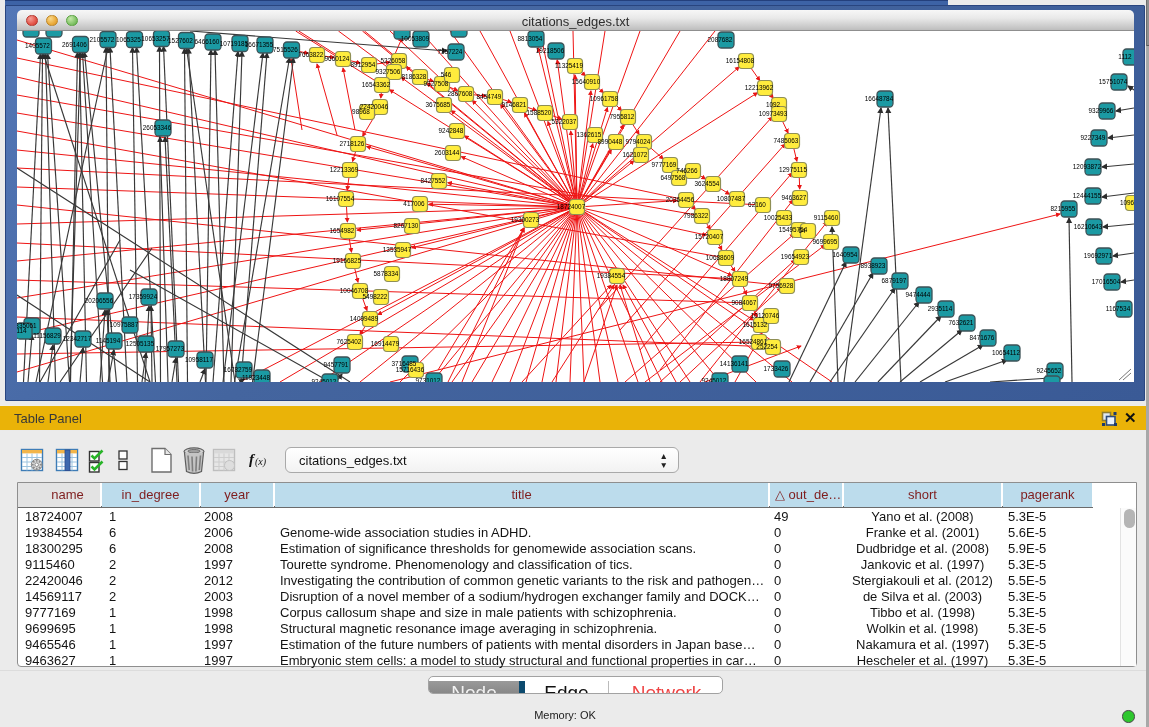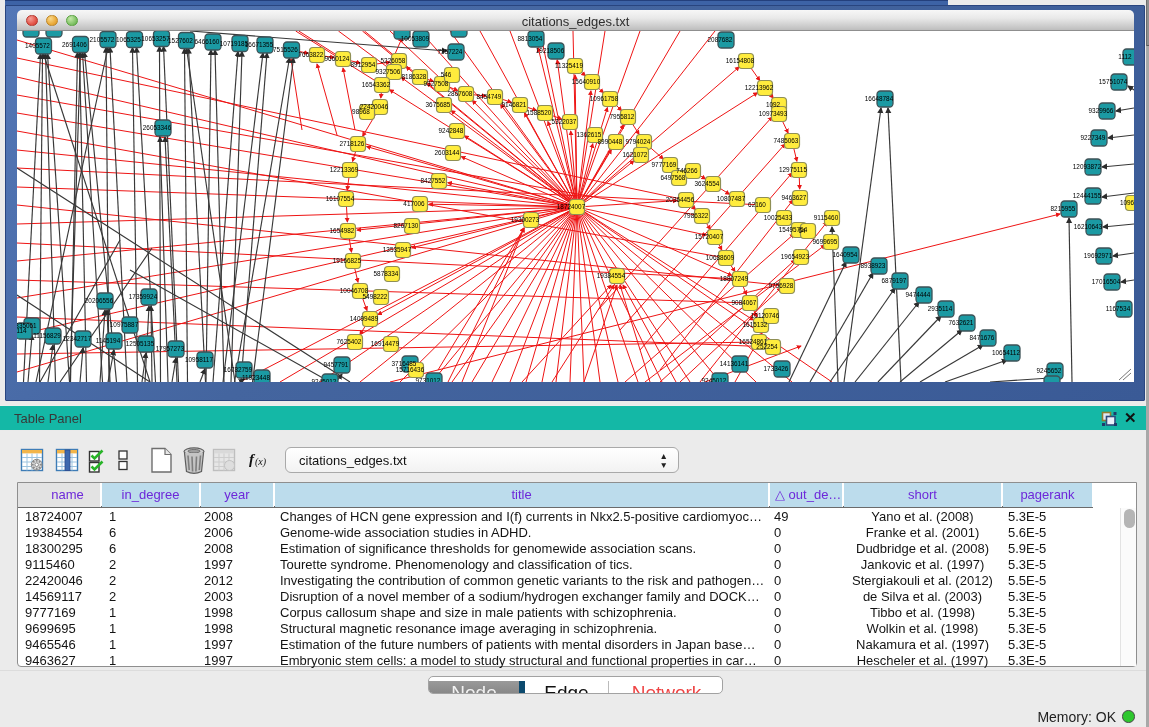--- a/index.html
+++ b/index.html
@@ -12,43 +12,43 @@
 #titlebar .t{position:absolute;left:0;right:0;top:3.5px;text-align:center;font-size:13px;color:#2e2e2e}
 .tl{position:absolute;top:14.5px;width:11.5px;height:11.5px;border-radius:50%}
 #tl1{left:26px;background:radial-gradient(circle at 35% 30%,#f49f97,#e4574b 60%,#c93a30);border:.5px solid #b5352c}
 #tl2{left:46px;background:radial-gradient(circle at 35% 30%,#f8d88a,#ebab3b 60%,#d3912a);border:.5px solid #bd8524}
 #tl3{left:66px;background:radial-gradient(circle at 35% 30%,#c4e8a8,#83c469 60%,#5da944);border:.5px solid #58a13f}
 #canvas{left:17px;top:31px;width:1117px;height:351px;background:#fff;overflow:hidden}
 #rightstrip{left:1145.5px;top:0;width:3.5px;height:727px;background:#909090;border-left:1px solid #6e6e6e}
 #rightstrip .ln{position:absolute;left:0;right:0;top:45px;height:1px;background:#5a5a5a}
 #rightlight{left:1145.5px;top:46px;width:3.5px;height:681px;background:#a8a8a8}
 
-#tpbar{left:0;top:405px;width:1146px;height:26px;background:#14b8a6;border-top:1px solid #ededed;border-bottom:1px solid #eaeaea}
+#tpbar{left:0;top:405px;width:1146px;height:26px;background:#eab308;border-top:1px solid #ededed;border-bottom:1px solid #eaeaea}
 #tpbar .t{position:absolute;left:14px;top:5px;font-size:13px;color:#383838}
 #xicon{left:1124px;top:411px;width:15px;height:15px;font-size:15px;font-weight:bold;color:#111;line-height:14px}
 
 #combo{left:285px;top:447px;width:394px;height:26px;background:linear-gradient(#ffffff,#f2f2f2);border:1px solid #a9a9a9;border-radius:6px}
 #combo .t{position:absolute;left:13px;top:5px;font-size:13px;color:#111}
 #combo .ar{position:absolute;right:10px;top:4px;font-size:8.5px;color:#222;line-height:9px;text-align:center}
 
 #tbl{left:17px;top:482px;width:1120px;height:185px;background:#fff;border:1px solid #8e8e8e;border-radius:0 0 4px 4px}
-.hc{position:absolute;top:0;height:24px;border-right:1px solid #fff;background:#bcdcec;font-size:13px;color:#6d28d9;text-align:center;line-height:24px}
+.hc{position:absolute;top:0;height:24px;border-right:1px solid #fff;background:#bcdcec;font-size:13px;color:#7f1d1d;text-align:center;line-height:24px}
 #hdr{position:absolute;left:0;top:0;width:1075px;height:24.5px;border-bottom:2px solid #6b6b6b}
 .row{position:absolute;left:0;width:1100px;height:16px;font-size:13px;color:#141414;white-space:nowrap}
 .row span{position:absolute;top:0.5px}
 .c1{left:7px}.c2{left:91px}.c3{left:186px}.c4{left:262px}.c5{left:756px}.c6{left:825px;width:159px;text-align:center}.c7{left:990px}
 #sbar{position:absolute;left:1102px;top:25px;width:16px;height:158px;background:#fbfbfb;border-left:1px solid #e3e3e3}
 #sthumb{position:absolute;left:2.5px;top:1px;width:11px;height:19px;background:#b5b5b5;border-radius:6px}
 
 #tabs{left:428px;top:675.5px;width:295px;height:18.5px;border:1px solid #a2a2a2;border-radius:5px;background:#fff;overflow:hidden}
 #tabs div{position:absolute;top:4px;height:100%;font-size:19px;text-align:center;padding-top:1px}
 #tab1{left:0;width:90px;background:linear-gradient(#9a9a9a,#828282);color:#f2f2f2}
 #tab2{left:90px;width:89px;color:#111;border-left:6px solid #0c4a6e}
 #tab3{left:179px;width:116px;color:#ef4444;border-left:1px solid #bbb}
-#mem{left:2px;top:709px;width:1114px;text-align:right;font-size:14px;color:#222}
+#mem{left:8px;top:709px;width:1114px;text-align:center;font-size:11px;color:#222}
 #memdot{left:1122px;top:710px;width:12.5px;height:12.5px;border-radius:50%;background:#2ec72e;border:1px solid #4a4a4a}
 </style></head>
 <body>
 <div class="abs" id="topstrip"></div>
 <div class="abs" id="frame"></div>
 <div class="abs" id="titlebar">
     <div class="t">citations_edges.txt</div>
   </div>
 <div class="abs tl" id="tl1"></div>
 <div class="abs tl" id="tl2"></div>
@@ -604,21 +604,20 @@
     <div class="hc" style="left:183px;width:73px">year</div>
     <div class="hc" style="left:257px;width:494px">title</div>
     <div class="hc" style="left:752px;width:73px;text-align:left;padding-left:5px">△ out_de…</div>
     <div class="hc" style="left:826px;width:158px">short</div>
     <div class="hc" style="left:985px;width:90px">pagerank</div>
   </div>
   <div class="row" style="top:25.5px">
       <span class="c1">18724007</span>
       <span class="c2">1</span>
       <span class="c3">2008</span>
-      <span class="c4">Changes of HCN gene expression and I(f) currents in Nkx2.5-positive cardiomyoc…</span>
       <span class="c5">49</span>
       <span class="c6">Yano et al. (2008)</span>
       <span class="c7">5.3E-5</span>
     </div>
 <div class="row" style="top:41.5px">
       <span class="c1">19384554</span>
       <span class="c2">6</span>
       <span class="c3">2006</span>
       <span class="c4">Genome-wide association studies in ADHD.</span>
       <span class="c5">0</span>

